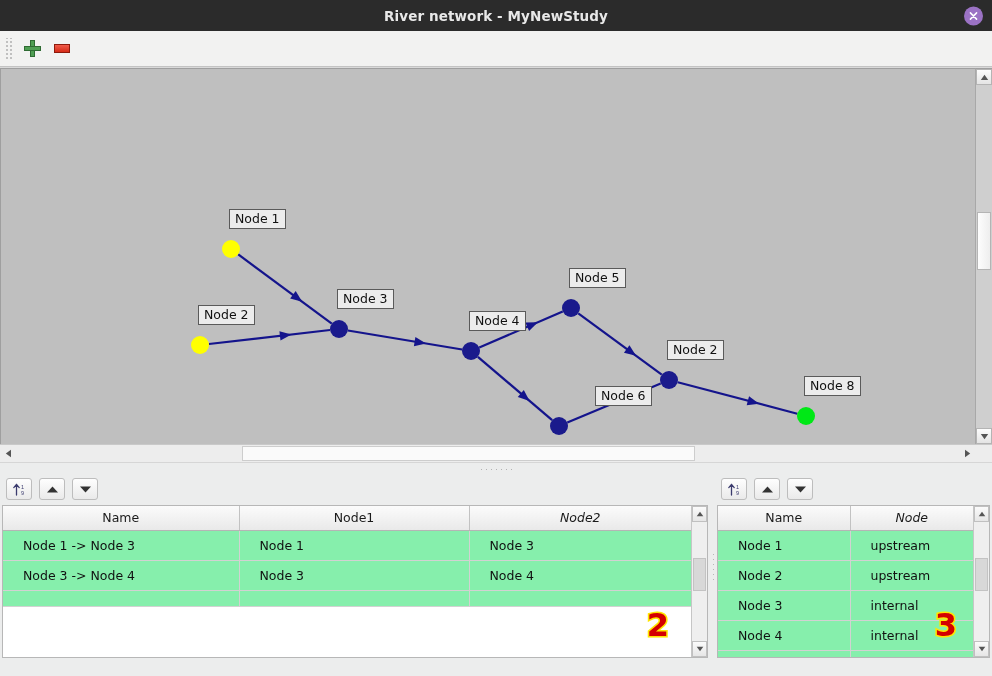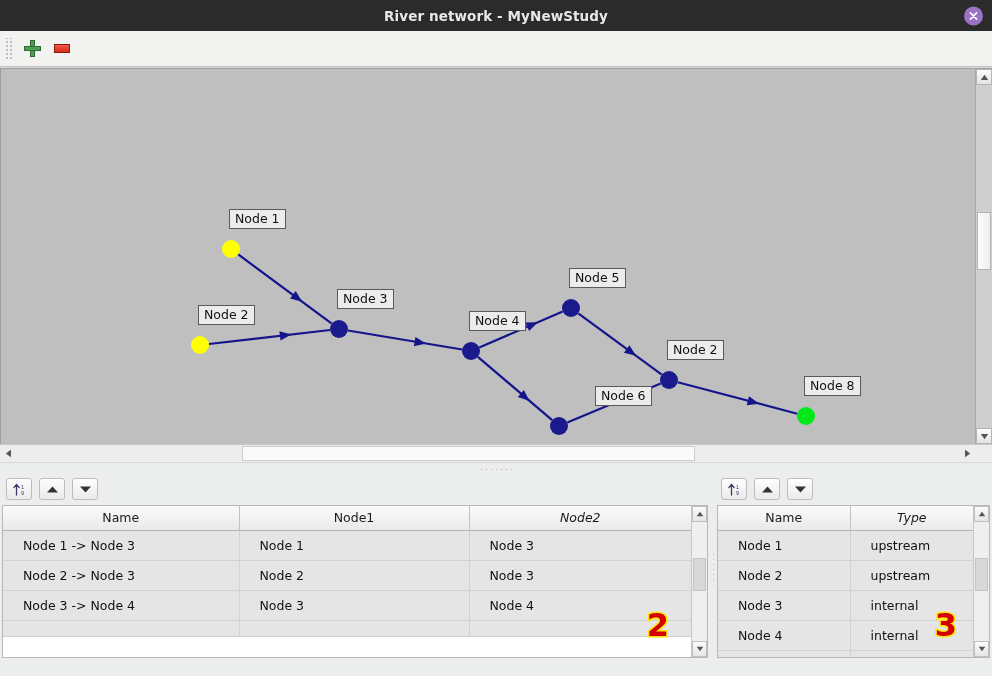--- a/index.html
+++ b/index.html
@@ -198,21 +198,21 @@
     font-size: 12.5px; font-weight: normal; color: #1a1a1a;
     height: 24px; text-align: center;
     cursor: pointer;
   }
   thead th:last-child { border-right: none; font-style: italic; }
   tbody td {
     border-right: 1px solid #d2d2d2;
     border-bottom: 1px solid #d2d2d2;
     font-size: 12.5px; color: #111;
     height: 30px; padding: 0 0 0 20px;
-    background: #e5e5e5;
+    background: #86efac;
     white-space: nowrap; overflow: hidden;
     cursor: pointer;
   }
   tbody td:last-child { border-right: none; }
   tbody tr.filler td { height: 16px; }
   .tbl-vscroll {
     width: 16px; min-width: 16px;
     background: #eeeeee;
     border-left: 1px solid #c6c6c6;
     display: flex; flex-direction: column;
@@ -374,25 +374,20 @@
                   <th>Node2</th>
                 </tr>
               </thead>
             <tbody id="reach-body">
                 <tr>
                   <td>Node 1 -&gt; Node 3</td>
                   <td>Node 1</td>
                   <td>Node 3</td>
                 </tr>
                 <tr>
-                  <td>Node 2 -&gt; Node 3</td>
-                  <td>Node 2</td>
-                  <td>Node 3</td>
-                </tr>
-                <tr>
                   <td>Node 3 -&gt; Node 4</td>
                   <td>Node 3</td>
                   <td>Node 4</td>
                 </tr>
                 <tr class="filler">
                   <td></td>
                   <td></td>
                   <td></td>
                 </tr>
               </tbody>
@@ -446,21 +441,21 @@
       <div class="table-box">
         <div class="tbl" style="position:relative;">
           <table>
             <colgroup>
                 <col style="width:132px">
                 <col>
               </colgroup>
             <thead>
                 <tr id="node-head">
                   <th>Name</th>
-                  <th>Type</th>
+                  <th>Node</th>
                 </tr>
               </thead>
             <tbody id="node-body">
                 <tr>
                   <td>Node 1</td>
                   <td>upstream</td>
                 </tr>
                 <tr>
                   <td>Node 2</td>
                   <td>upstream</td>

